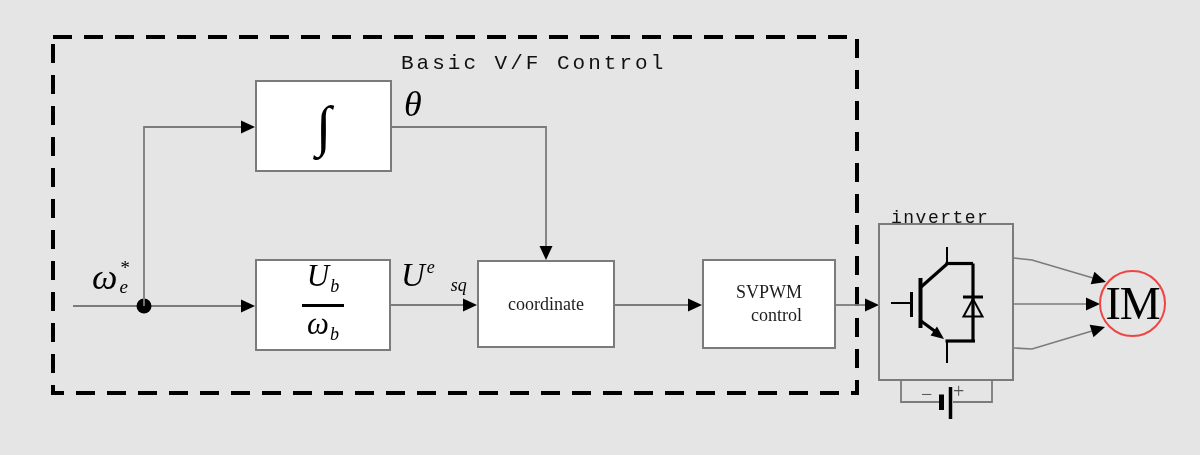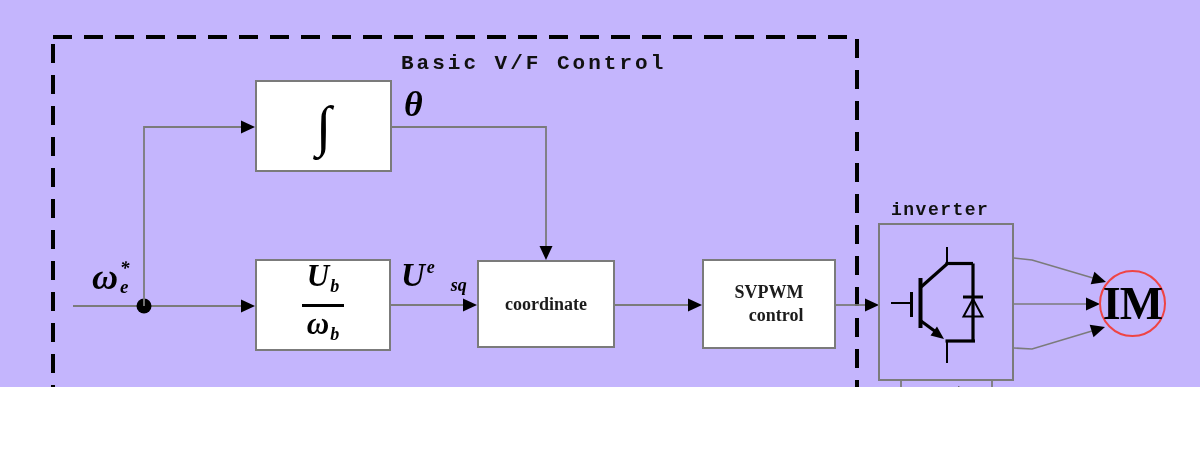--- a/index.html
+++ b/index.html
@@ -1,18 +1,18 @@
 <!DOCTYPE html>
 <html><head>
 <meta charset="utf-8">
 <style>
   html,body{margin:0;padding:0;background:#ffffff;}
   #canvas{
-    position:relative;width:1200px;height:387px;background:#c4b5fd;overflow:hidden;
-    font-family:"Liberation Serif",serif;color:#1c1c1c;font-weight:bold;
+    position:relative;width:1200px;height:455px;background:#e5e5e5;overflow:hidden;
+    font-family:"Liberation Serif",serif;color:#1c1c1c;
   }
   #lines-layer{position:absolute;left:0;top:0;width:1200px;height:455px;}
   .block{
     position:absolute;box-sizing:border-box;border:2px solid #7b7b7b;background:#ffffff;
     display:flex;align-items:center;justify-content:center;text-align:center;
   }
   .block.transparent{background:transparent;}
   .block-text{font-family:"Liberation Serif",serif;font-size:18px;line-height:23px;color:#1c1c1c;}
   .title{
     position:absolute;left:401px;top:52px;
@@ -155,21 +155,21 @@
     </div>
   </div>
 
   <div class="block" style="left:702px;top:259px;width:134px;height:90px;text-align:right;">
     <div class="block-text">
       <div>SVPWM</div>
       <div>control</div>
     </div>
   </div>
 
-  <div class="mono-label" style="left:891px;top:200px;">inverter</div>
+  <div class="mono-label" style="left:891px;top:208px;">inverter</div>
   <div class="block transparent" style="left:878px;top:223px;width:136px;height:158px;"></div>
 
   <span class="battery-sign" style="left:921px;top:384px;">−</span>
   <span class="battery-sign" style="left:953px;top:381px;">+</span>
 
   <div class="im-circle">
     <span class="im-text">IM</span>
   </div>
 
 </div>

